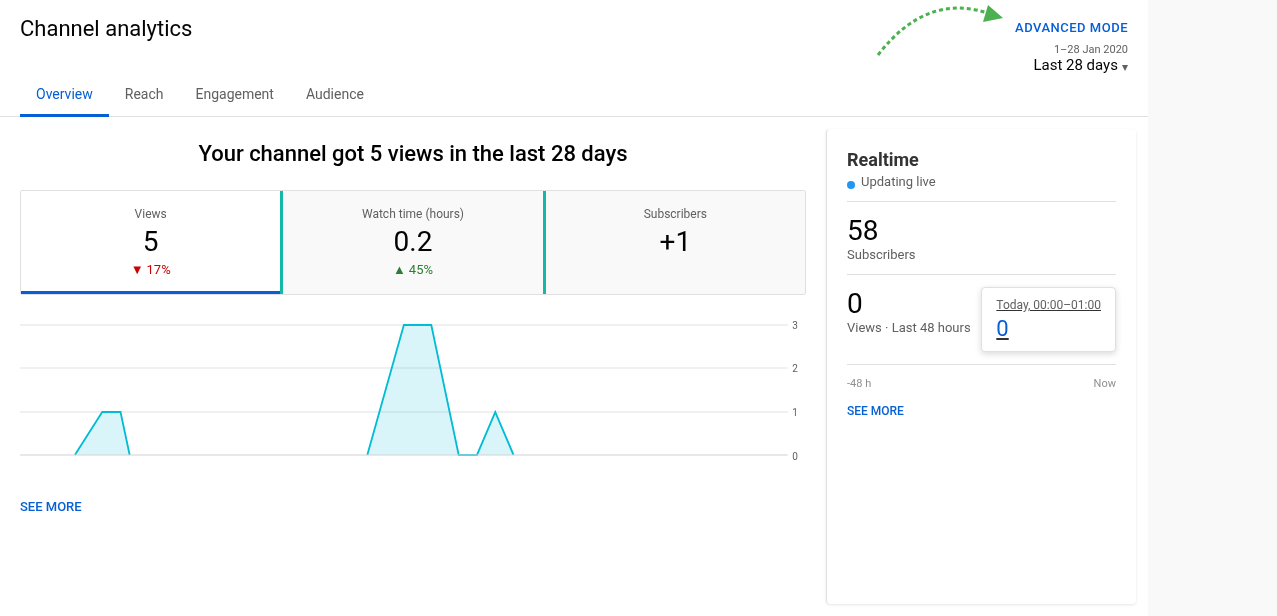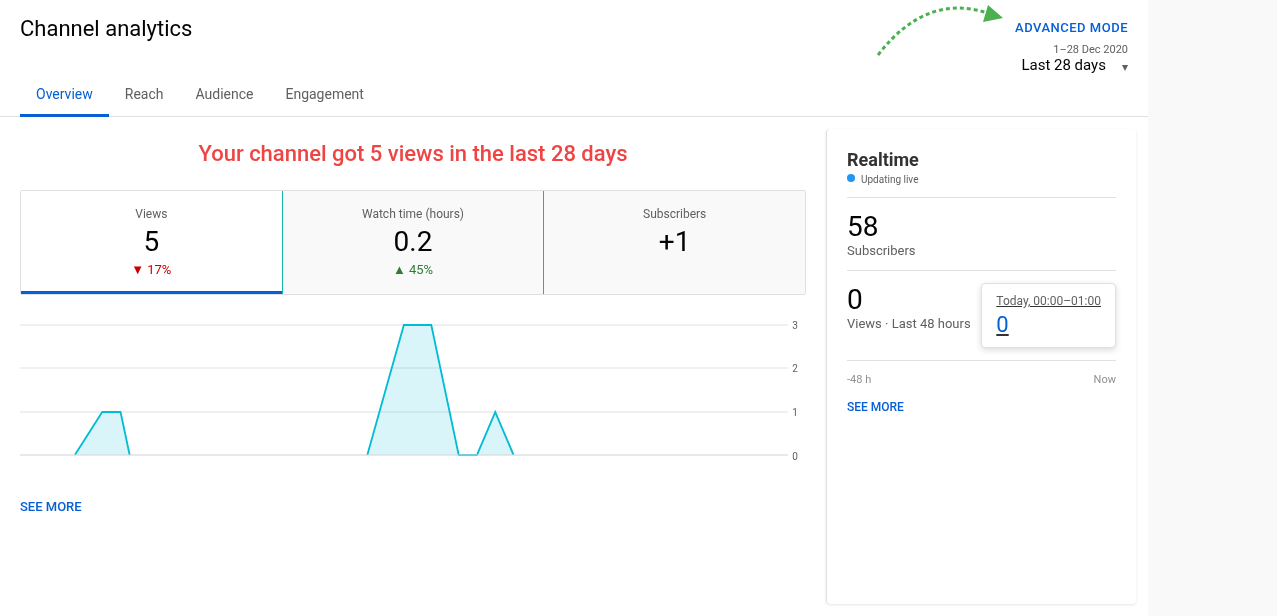--- a/index.html
+++ b/index.html
@@ -9,57 +9,57 @@
 
     
     .header { padding: 16px 20px 0 20px; display: flex; align-items: flex-start; justify-content: space-between; }
     .page-title { font-size: 22px; font-weight: 400; color: #030303; padding-bottom: 12px; }
 
     
     .advanced-mode-area { display: flex; flex-direction: column; align-items: flex-end; position: relative; padding-top: 4px; }
     .advanced-mode-link { color: #065fd4; font-size: 13px; font-weight: 500; text-transform: uppercase; letter-spacing: 0.5px; cursor: pointer; text-decoration: none; display: flex; align-items: center; gap: 4px; }
     .date-range-selector { display: flex; flex-direction: column; align-items: flex-end; margin-top: 8px; cursor: pointer; }
     .date-range-label { font-size: 11px; color: #606060; }
-    .date-range-value { font-size: 15px; color: #030303; display: flex; align-items: flex-end; gap: 16px; }
+    .date-range-value { font-size: 15px; color: #030303; display: flex; align-items: flex-end; gap: 4px; }
     .dropdown-arrow { font-size: 12px; color: #606060; }
 
     
     .nav-tabs { display: flex; padding: 0 20px; border-bottom: 1px solid #e0e0e0; }
     .nav-tab { padding: 12px 16px; font-size: 14px; color: #606060; cursor: pointer; border-bottom: 3px solid transparent; margin-bottom: -1px; }
     .nav-tab.active { color: #065fd4; border-bottom: 3px solid #065fd4; font-weight: 400; }
 
     
     .main-content { display: flex; flex: 1; }
 
     
     .left-panel { flex: 1; padding: 24px 20px 20px 20px; background: #fff; }
 
-    .channel-summary { font-size: 22px; font-weight: 500; text-align: center; margin-bottom: 24px; color: #ef4444; }
+    .channel-summary { font-size: 22px; font-weight: 500; text-align: center; margin-bottom: 24px; color: #000000; }
 
     
     .metrics-bar { display: flex; border: 1px solid #e0e0e0; border-radius: 2px; margin-bottom: 20px; }
     .metric-item { flex: 1; padding: 16px 20px 14px 20px; display: flex; flex-direction: column; align-items: center; }
     .metric-item.active { background: #fff; border-bottom: 3px solid #065fd4; justify-content: center; }
-    .metric-item:not(:first-child) { background: #f9f9f9; border-left: 1px solid #14b8a6; }
+    .metric-item:not(:first-child) { background: #f9f9f9; border-left: 3px solid #14b8a6; }
     .metric-label { font-size: 12px; color: #606060; margin-bottom: 4px; }
     .metric-value { font-size: 28px; font-weight: 400; color: #030303; }
     .metric-change { font-size: 13px; margin-top: 4px; display: flex; align-items: center; gap: 3px; }
     .metric-change.down { color: #cc0000; }
     .metric-change.up { color: #2e7d32; }
 
     
     .chart-container { position: relative; height: 160px; margin-bottom: 8px; }
     .chart-svg { width: 100%; height: 160px; }
     .chart-x-labels { display: flex; justify-content: space-between; font-size: 11px; color: #606060; padding: 0 4px; }
     .see-more-link { color: #065fd4; font-size: 13px; font-weight: 500; cursor: pointer; display: inline-block; margin-top: 16px; text-transform: uppercase; }
 
     
     .right-panel { width: 310px; background: #fff; border-left: 1px solid #e0e0e0; padding: 20px; margin: 12px 12px 12px 0; border-radius: 4px; box-shadow: 0 1px 3px rgba(0,0,0,0.1); }
     .realtime-title { font-size: 18px; font-weight: 700; margin-bottom: 4px; }
-    .updating-live { display: flex; align-items: flex-start; gap: 6px; font-size: 10px; color: #606060; margin-bottom: 2px; }
+    .updating-live { display: flex; align-items: flex-end; gap: 6px; font-size: 13px; color: #606060; margin-bottom: 2px; }
     .live-dot { width: 8px; height: 8px; background: #2196F3; border-radius: 50%; display: inline-block; }
     .realtime-divider { border: none; border-top: 1px solid #e0e0e0; margin: 12px 0; }
     .realtime-stat-value { font-size: 28px; font-weight: 400; color: #030303; }
     .realtime-stat-label { font-size: 13px; color: #606060; margin-bottom: 12px; }
     .views-last48 { font-size: 13px; color: #606060; margin-bottom: 4px; }
 
     
     .tooltip-box { border: 1px solid #e0e0e0; border-radius: 4px; padding: 10px 14px; background: #fff; box-shadow: 0 2px 6px rgba(0,0,0,0.15); display: inline-block; margin-left: auto; text-decoration: underline; }
     .tooltip-title { font-size: 12px; color: #606060; margin-bottom: 4px; }
     .tooltip-value { font-size: 22px; color: #065fd4; font-weight: 400; }
@@ -82,34 +82,34 @@
       <div style="display:flex; align-items:center; gap:8px; position:relative;">
 
         <svg width="140" height="60" style="position:absolute; right:120px; top:-20px;">
           <path d="M 10,55 Q 60,-10 125,15" stroke="#4CAF50" stroke-width="3" fill="none" stroke-dasharray="4,3"></path>
 
           <polygon points="120,5 135,18 115,22" fill="#4CAF50"></polygon>
         </svg>
         <a class="advanced-mode-link">ADVANCED MODE</a>
       </div>
       <div class="date-range-selector">
-        <span class="date-range-label">1–28 Dec 2020</span>
+        <span class="date-range-label">1–28 Jan 2020</span>
         <span class="date-range-value">
           <span>Last 28 days</span>
           <span class="dropdown-arrow">▾</span>
         </span>
       </div>
     </div>
   </div>
 
   <div class="nav-tabs">
     <div class="nav-tab active">Overview</div>
     <div class="nav-tab">Reach</div>
+    <div class="nav-tab">Engagement</div>
     <div class="nav-tab">Audience</div>
-    <div class="nav-tab">Engagement</div>
   </div>
 
   <div class="main-content">
 
     <div class="left-panel">
       <div class="channel-summary">Your channel got 5 views in the last 28 days</div>
 
       
       <div class="metrics-bar">
 

